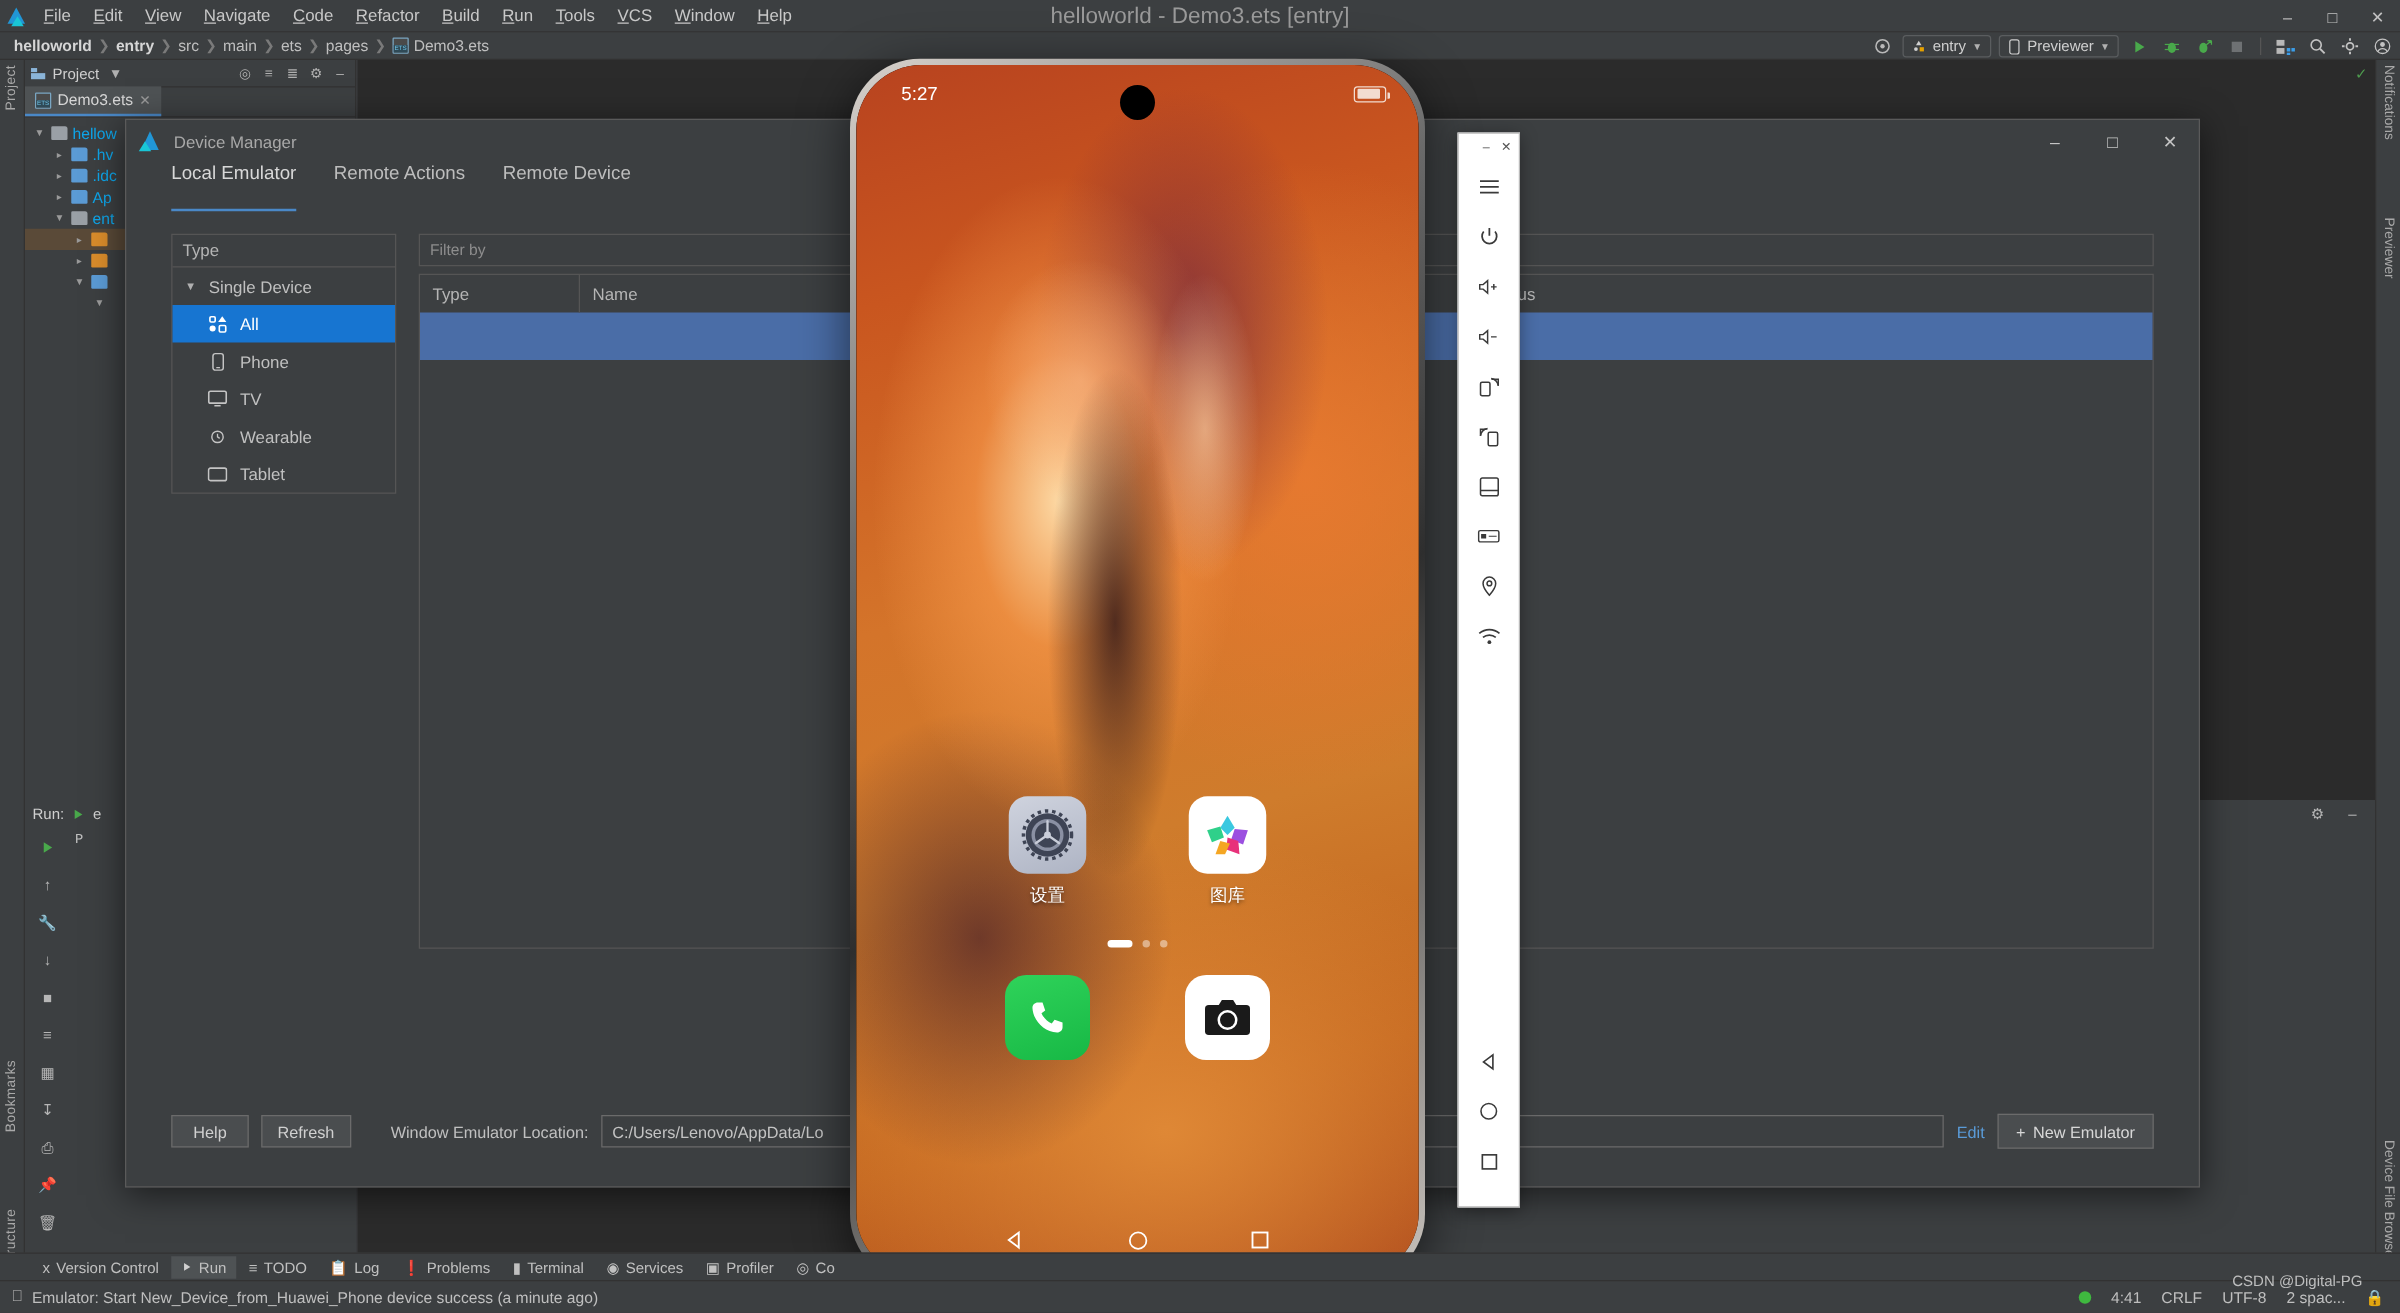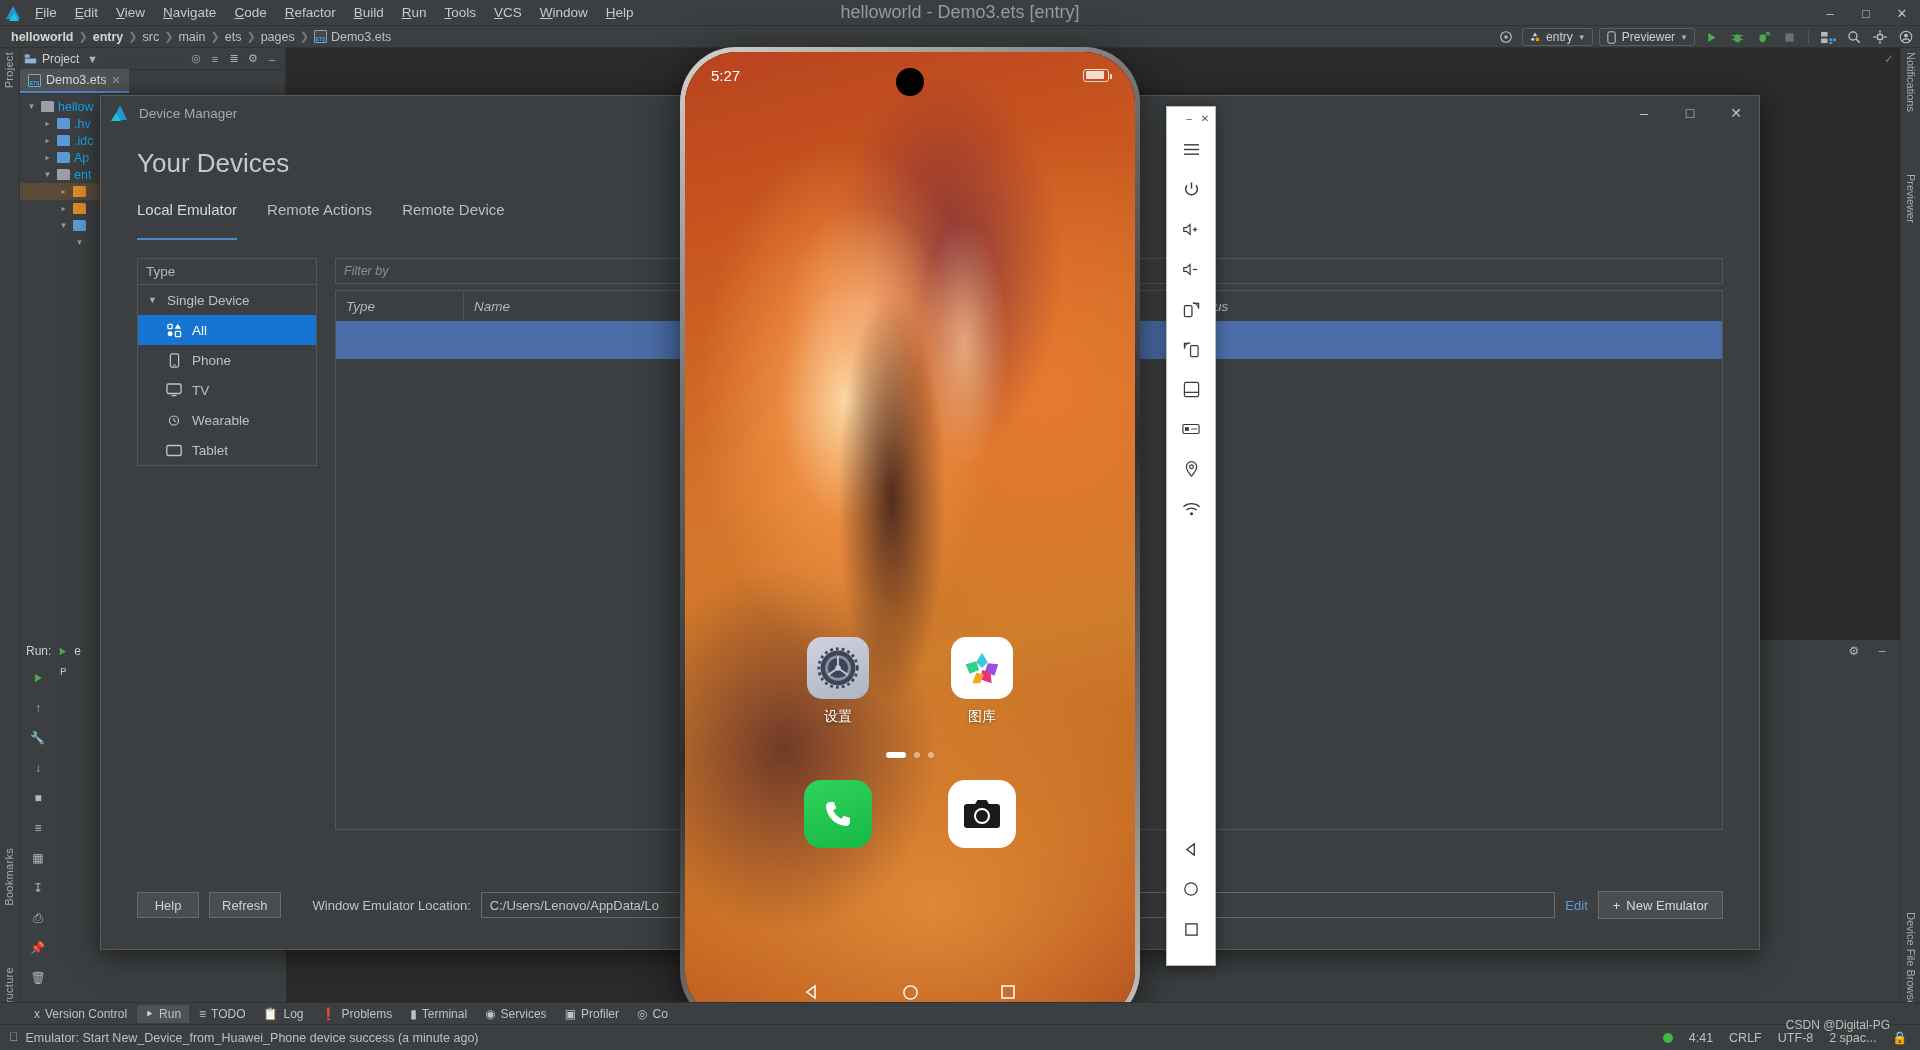--- a/index.html
+++ b/index.html
@@ -118,21 +118,21 @@
 
   .dlg-main { display:flex; gap:18px; }
   .typelist { width:180px; border:1px solid #555; align-self:flex-start; }
   .tl-head { height:26px; display:flex;align-items:center;padding-left:8px; font-size:13.5px; color:#b5b5b5; border-bottom:1px solid #555;}
   .tl-row { height:30px; display:flex; align-items:center; gap:10px; padding-left:10px; font-size:13.5px; color:#c0c0c0;}
   .tl-row.sub { padding-left:28px; }
   .tl-row.sel { background:#1775d1; color:#fff; }
   .tl-caret { font-size:9px; color:#b0b0b0; }
   .tl-ic { width:16px; display:flex; align-items:center; justify-content:center; }
 
-  .devarea { flex:1; display:flex; flex-direction:column;font-style:italic; }
+  .devarea { flex:1; display:flex; flex-direction:column; }
   .filterbox { height:26px; border:1px solid #555; display:flex; align-items:center; padding:0 8px; color:#8d8d8d; font-size:12.5px; margin-bottom:6px;}
   .devtable { border:1px solid #555; }
   .dt-head { display:flex; height:30px; font-size:13.5px; color:#b5b5b5; }
   .dt-head > div { display:flex; align-items:center; padding-left:10px; border-right:1px solid #555; }
   .dt-head > div:last-child{border-right:none;}
   .dt-row { display:flex; height:38px; font-size:13.5px; background:#4a6da7; color:#e3e3e3; align-items:center;flex-direction:column;}
   .dt-row > div { display:flex; align-items:center; padding-left:10px; height:100%; }
   .c-type{width:128px;} .c-name{width:248px;} .c-api{width:268px;}
   .c-size{width:200px;} .c-status{width:200px;} .c-actions{flex:1;}
   .devlink { color:#9ec7ff; text-decoration:underline; }
@@ -164,21 +164,21 @@
       linear-gradient(165deg,#b8431f 0%, #c9561f 18%, #d4742a 42%, #cf7c2c 62%, #c2651f 82%, #a8431a 100%);
   }
   .wall:after{
     content:""; position:absolute; inset:0;
     background:
       radial-gradient(ellipse 90px 340px at 46% 46%, rgba(30,12,20,.75) 0%, rgba(0,0,0,0) 60%),
       radial-gradient(ellipse 70px 200px at 62% 30%, rgba(255,215,170,.6) 0%, rgba(0,0,0,0) 62%),
       radial-gradient(ellipse 120px 150px at 40% 26%, rgba(255,190,140,.55) 0%, rgba(0,0,0,0) 65%);
   }
   .punch { position:absolute; top:16px; left:50%; transform:translateX(-50%); width:28px;height:28px;border-radius:50%;background:#000;}
-  .statusbar { position:absolute; top:10px; left:0; right:0; height:26px; display:flex; align-items:center; padding:0 26px; color:#fff; font-size:15px; }
+  .statusbar { position:absolute; top:10px; left:10px; right:0; height:26px; display:flex; align-items:center; padding:0 26px; color:#fff; font-size:15px; }
   .batt { margin-left:auto; width:26px;height:13px;border:1.6px solid #f2dcd0;border-radius:3px; position:relative; }
   .batt:before{content:"";position:absolute;left:1.5px;top:1.5px;bottom:1.5px;right:4px;background:#f2dcd0;border-radius:1px;}
   .batt:after{content:"";position:absolute;right:-4px;top:4px;width:2px;height:5px;background:#f2dcd0;border-radius:0 1px 1px 0;}
   .apps { position:absolute; top:585px; left:0; right:0; display:flex; justify-content:center; gap:58px;}
   .app { width:86px; text-align:center; }
   .appicon { width:62px;height:62px;border-radius:15px;margin:0 auto; display:flex;align-items:center;justify-content:center; }
   .applbl { margin-top:9px; color:#fff; font-size:14px; text-shadow:0 1px 3px rgba(0,0,0,.5);}
   .icon-settings { background:linear-gradient(160deg,#cfd3de,#aeb4c4); }
   .icon-gallery { background:#ffffff; }
   .dots { position:absolute; top:700px; left:0; right:0; display:flex; justify-content:center; gap:8px;}
@@ -472,21 +472,20 @@
       <span class="dlg-logo"></span>
       <span class="t">Device Manager</span>
       <div class="dlg-wb">
         <div class="b">–</div>
         <div class="b">□</div>
         <div class="b close">✕</div>
       </div>
     </div>
 
     <div class="dlg-body">
-      <h1 class="dlg-h1">Your Devices</h1>
 
       <div class="dlg-tabs">
         <div class="dtab active">Local Emulator</div>
         <div class="dtab">Remote Actions</div>
         <div class="dtab">Remote Device</div>
       </div>
 
       <div class="dlg-main">
 
         <div class="typelist">

